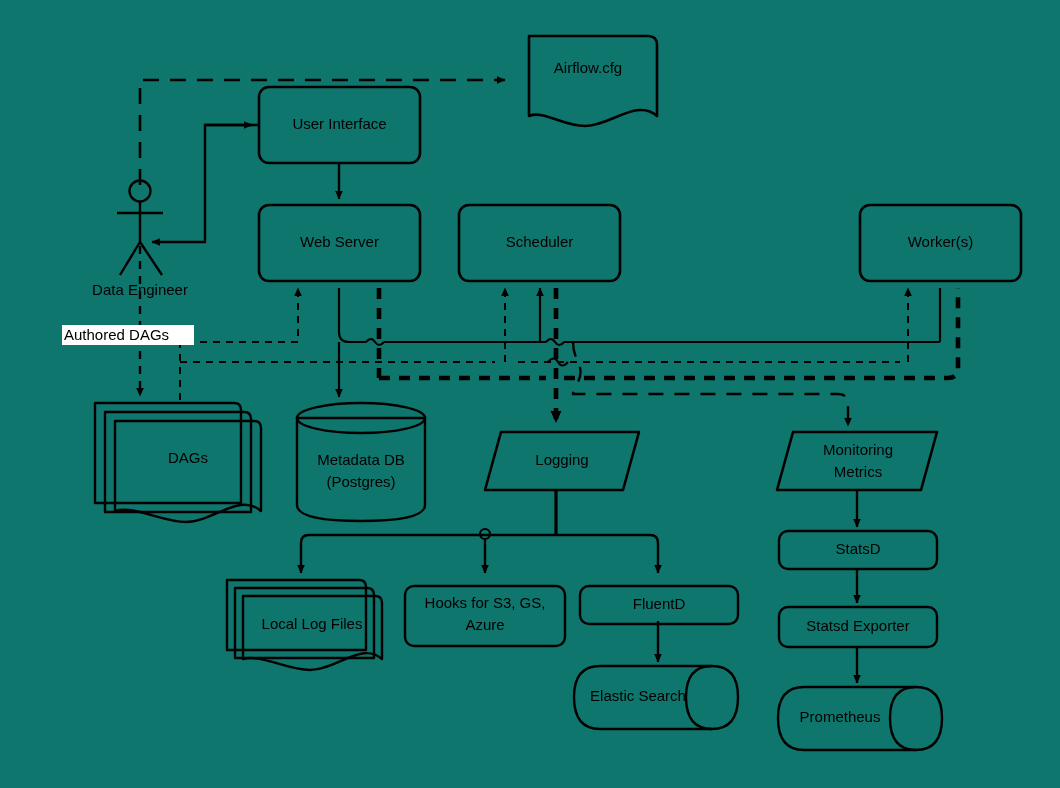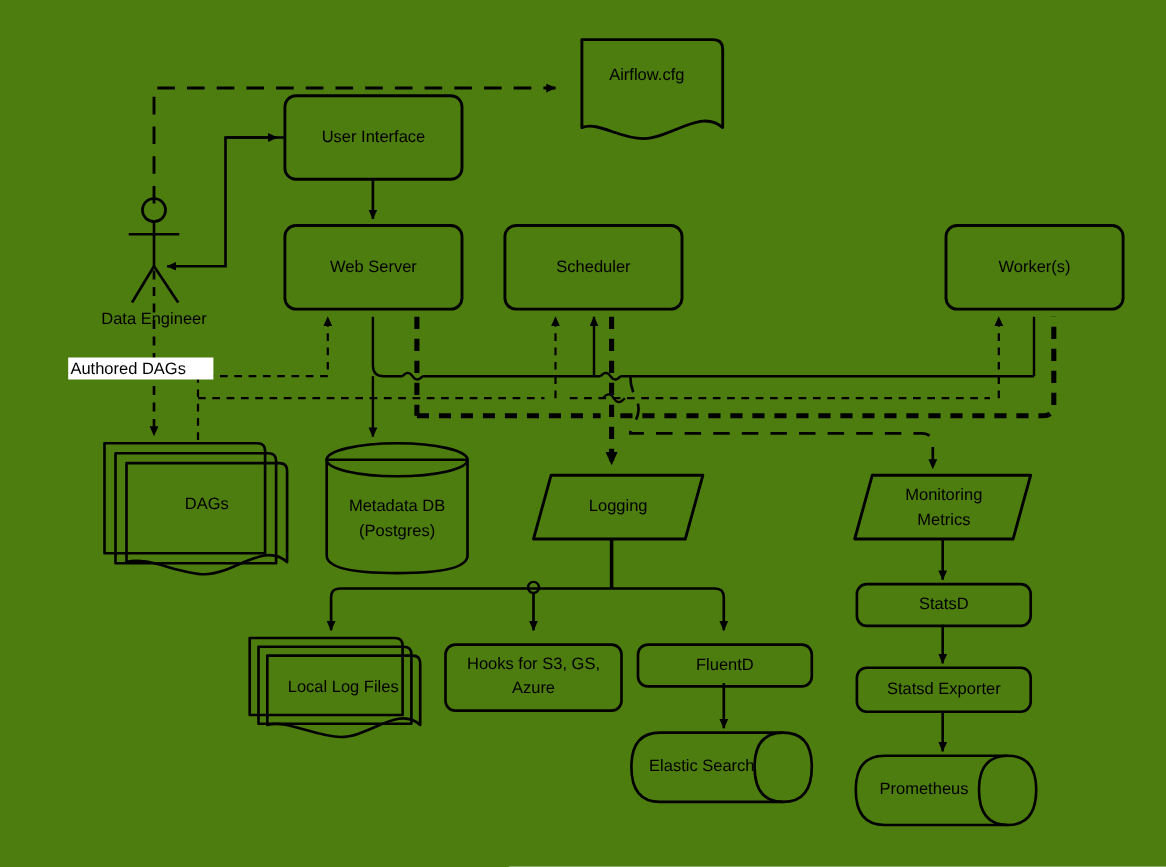--- a/index.html
+++ b/index.html
@@ -4,21 +4,21 @@
 <style>
   html, body {
     margin: 0;
     padding: 0;
     background: #ffffff;
   }
   #canvas {
     position: relative;
     width: 1060px;
     height: 788px;
-    background: #4d7c0f;
+    background: #0f766e;
     font-family: "Liberation Sans", sans-serif;
   }
   svg.diagram {
     position: absolute;
     top: 0; left: 0;
     width: 1060px;
     height: 788px;
   }
   .shape-fill { fill: #ffffff; }
   .stroke { stroke: #000000; fill: none; }

